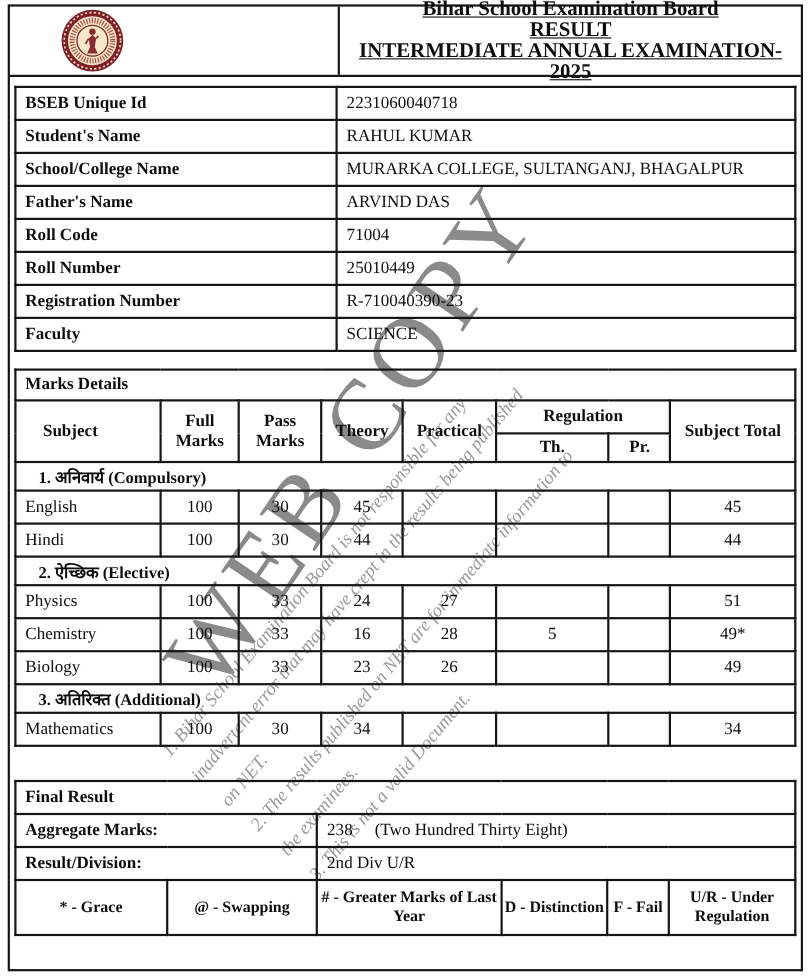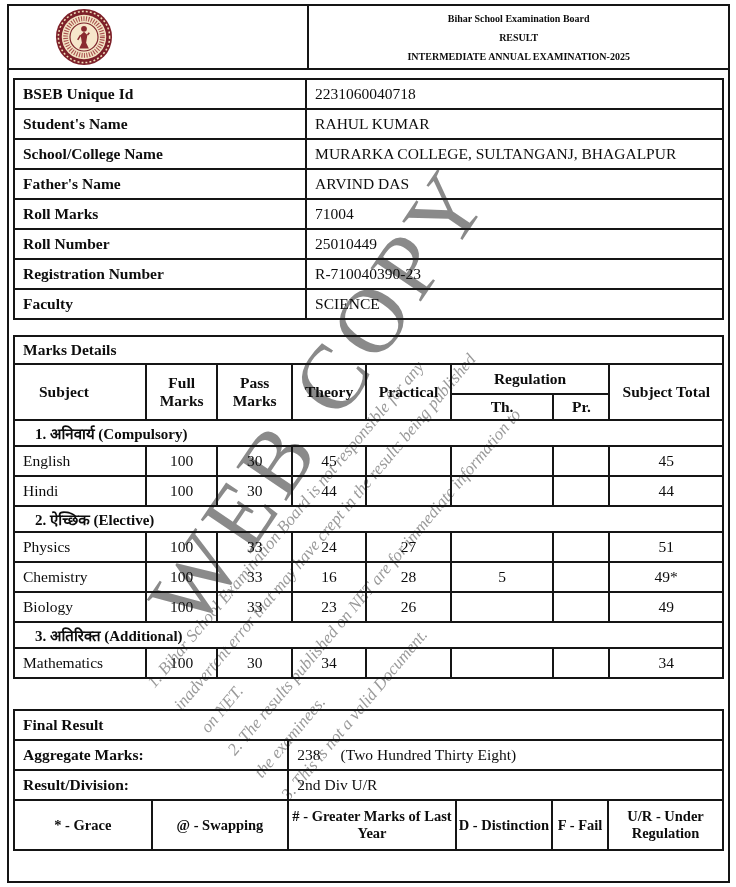--- a/index.html
+++ b/index.html
@@ -24,21 +24,21 @@
     transform:rotate(-50deg);transform-origin:0 0;
     font-size:17px;font-style:italic;line-height:35px;
     color:#9a9a9a;white-space:nowrap;z-index:1;
   }
   
   .content{position:relative;z-index:2;}
   .hdr{display:flex;border-bottom:2px solid #151515;height:62px;}
   .hdr-logo{width:41.5%;border-right:2px solid #151515;display:flex;align-items:center;}
   .hdr-logo svg{margin-left:46px;}
   .hdr-title{flex:1;display:flex;flex-direction:column;justify-content:center;
-    text-align:center;font-weight:bold;font-size:10px;line-height:19px;}
+    text-align:center;font-weight:bold;font-size:19px;line-height:19px;text-decoration:underline;}
   table{border-collapse:collapse;table-layout:fixed;width:calc(100% - 8px);margin:0 4px;}
   td{border:2px solid #151515;font-size:15.5px;padding:0 0 0 8px;vertical-align:middle;}
   .info-tbl{margin-top:8px;}
   .info-tbl td{height:28px;}
   .lbl{font-weight:bold;}
   .info-val{}
   .marks-tbl{margin-top:15px;border-radius:16px;}
   .marks-tbl .ttl-row td{height:26px;font-weight:bold;}
   .marks-tbl th{border:2px solid #151515;font-size:15.5px;font-weight:bold;padding:0;}
   .marks-tbl .h1{height:30px;}
@@ -108,21 +108,21 @@
       </tr>
       <tr>
         <td class="lbl">School/College Name</td>
         <td class="info-val">MURARKA COLLEGE, SULTANGANJ, BHAGALPUR</td>
       </tr>
       <tr>
         <td class="lbl">Father's Name</td>
         <td class="info-val">ARVIND DAS</td>
       </tr>
       <tr>
-        <td class="lbl">Roll Marks</td>
+        <td class="lbl">Roll Code</td>
         <td class="info-val">71004</td>
       </tr>
       <tr>
         <td class="lbl">Roll Number</td>
         <td class="info-val">25010449</td>
       </tr>
       <tr>
         <td class="lbl">Registration Number</td>
         <td class="info-val">R-710040390-23</td>
       </tr>

